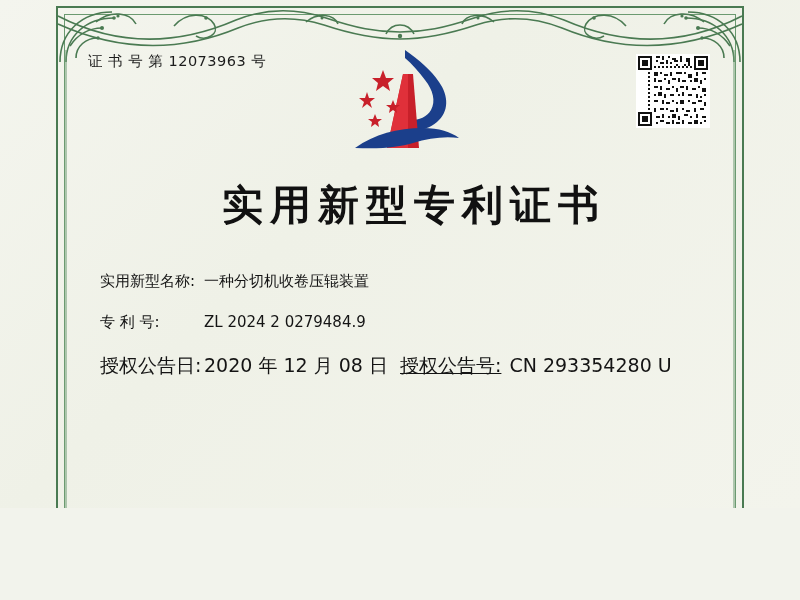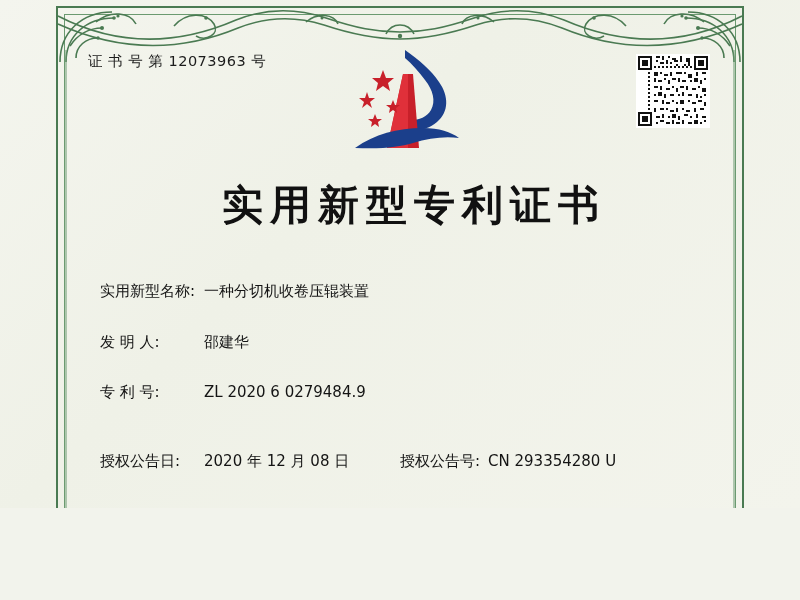--- a/index.html
+++ b/index.html
@@ -124,46 +124,46 @@
     width: 104px;
     flex: 0 0 104px;
     display: flex;
     justify-content: space-between;
     letter-spacing: 0px;
     white-space: nowrap;
   }
   .field-value {
     flex: 1;
     white-space: nowrap;
-    margin-top: 10px;
   }
   .row-split {
     display: flex;
     align-items: baseline;
-    font-size: 15px;
+    font-size: 19px;
     color: #141414;
   }
   .row-split .half {
     display: flex;
     align-items: baseline;
   }
   .row-split .half.first { width: 300px; flex: 0 0 300px; }
   .row-split .lbl {
     width: 104px;
     flex: 0 0 104px;
     display: flex;
     justify-content: space-between;
     white-space: nowrap;
   }
   .row-split .lbl2 {
     flex: 0 0 auto;
     white-space: nowrap;
     margin-right: 8px;
-  }
-  .row-split .val { white-space: nowrap; margin-top: 28px; }
+    text-decoration: underline;
+  }
+  .row-split .val { white-space: nowrap; }
 </style>
 </head>
 <body>
 
 <div class="certificate">
 
   <div class="border-outer"></div>
   <div class="border-inner"></div>
 
   <svg class="top-scroll" viewBox="0 0 688 46" preserveAspectRatio="none">
@@ -384,28 +384,24 @@
 
   <div class="title">实用新型专利证书</div>
 
   <div class="fields">
 
     <div class="field-row">
       <span class="field-label" style="display:block;">实用新型名称:</span>
       <span class="field-value">一种分切机收卷压辊装置</span>
     </div>
 
-    <div class="field-row">
-      <span class="field-label">发 明 人:</span>
-      <span class="field-value">邵建华</span>
-    </div>
 
     <div class="field-row">
       <span class="field-label">专 利 号:</span>
-      <span class="field-value">ZL 2020 6 0279484.9</span>
+      <span class="field-value">ZL 2024 2 0279484.9</span>
     </div>
 
 
 
 
     <div class="row-split">
       <div class="half first">
         <span class="lbl" style="display:block;">授权公告日:</span>
         <span class="val">2020 年 12 月 08 日</span>
       </div>

